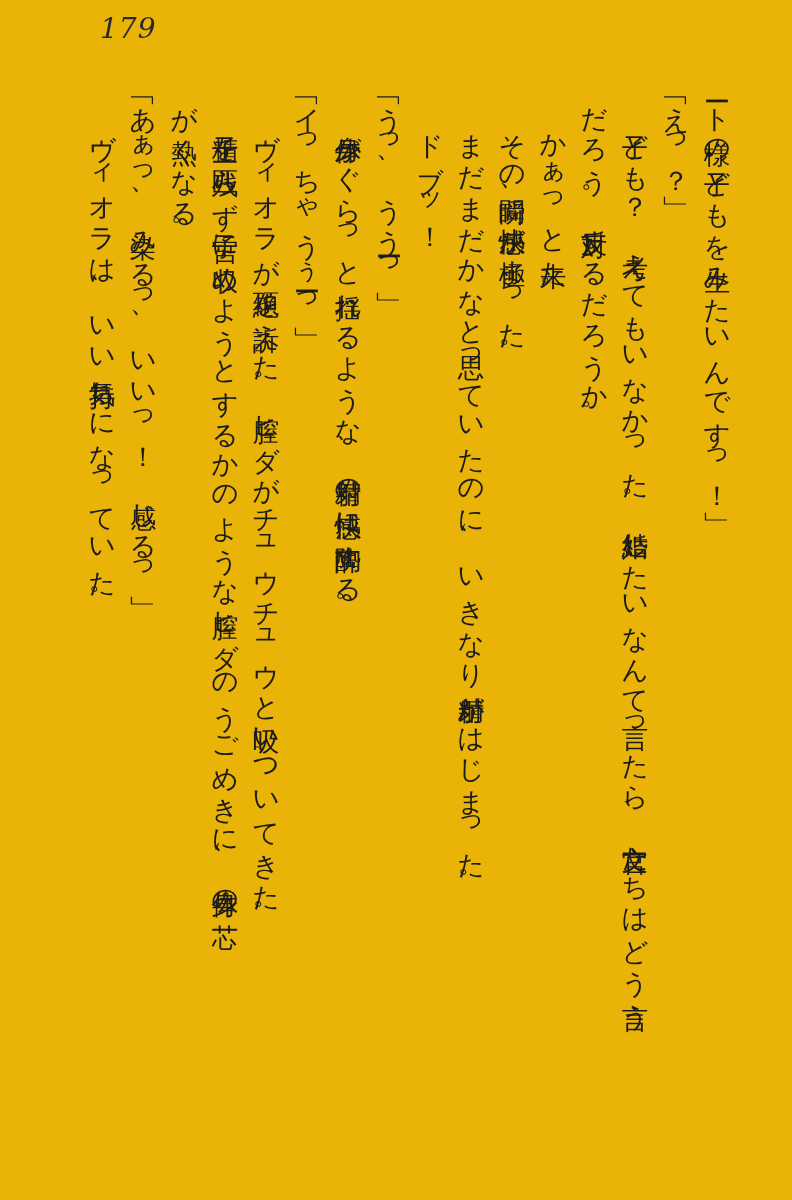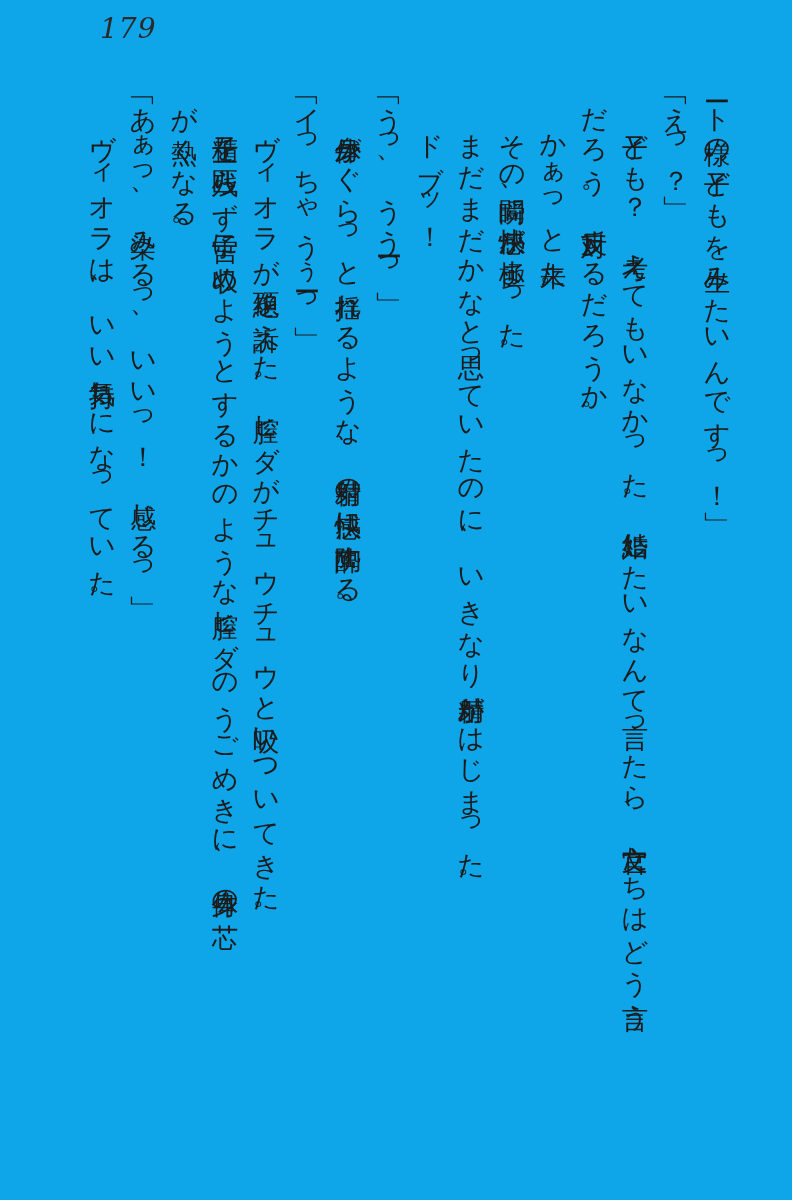--- a/index.html
+++ b/index.html
@@ -4,21 +4,21 @@
 <style>
   html, body {
     margin: 0;
     padding: 0;
     background: #ffffff;
   }
   .book-page {
     position: relative;
     width: 792px;
     height: 1200px;
-    background: #0ea5e9;
+    background: #eab308;
     overflow: hidden;
     font-family: "DejaVu Serif", "Liberation Serif", serif;
     color: #1b1b1b;
   }
   .page-number {
     position: absolute;
     top: 12px;
     left: 100px;
     font-style: italic;
     font-size: 28px;

